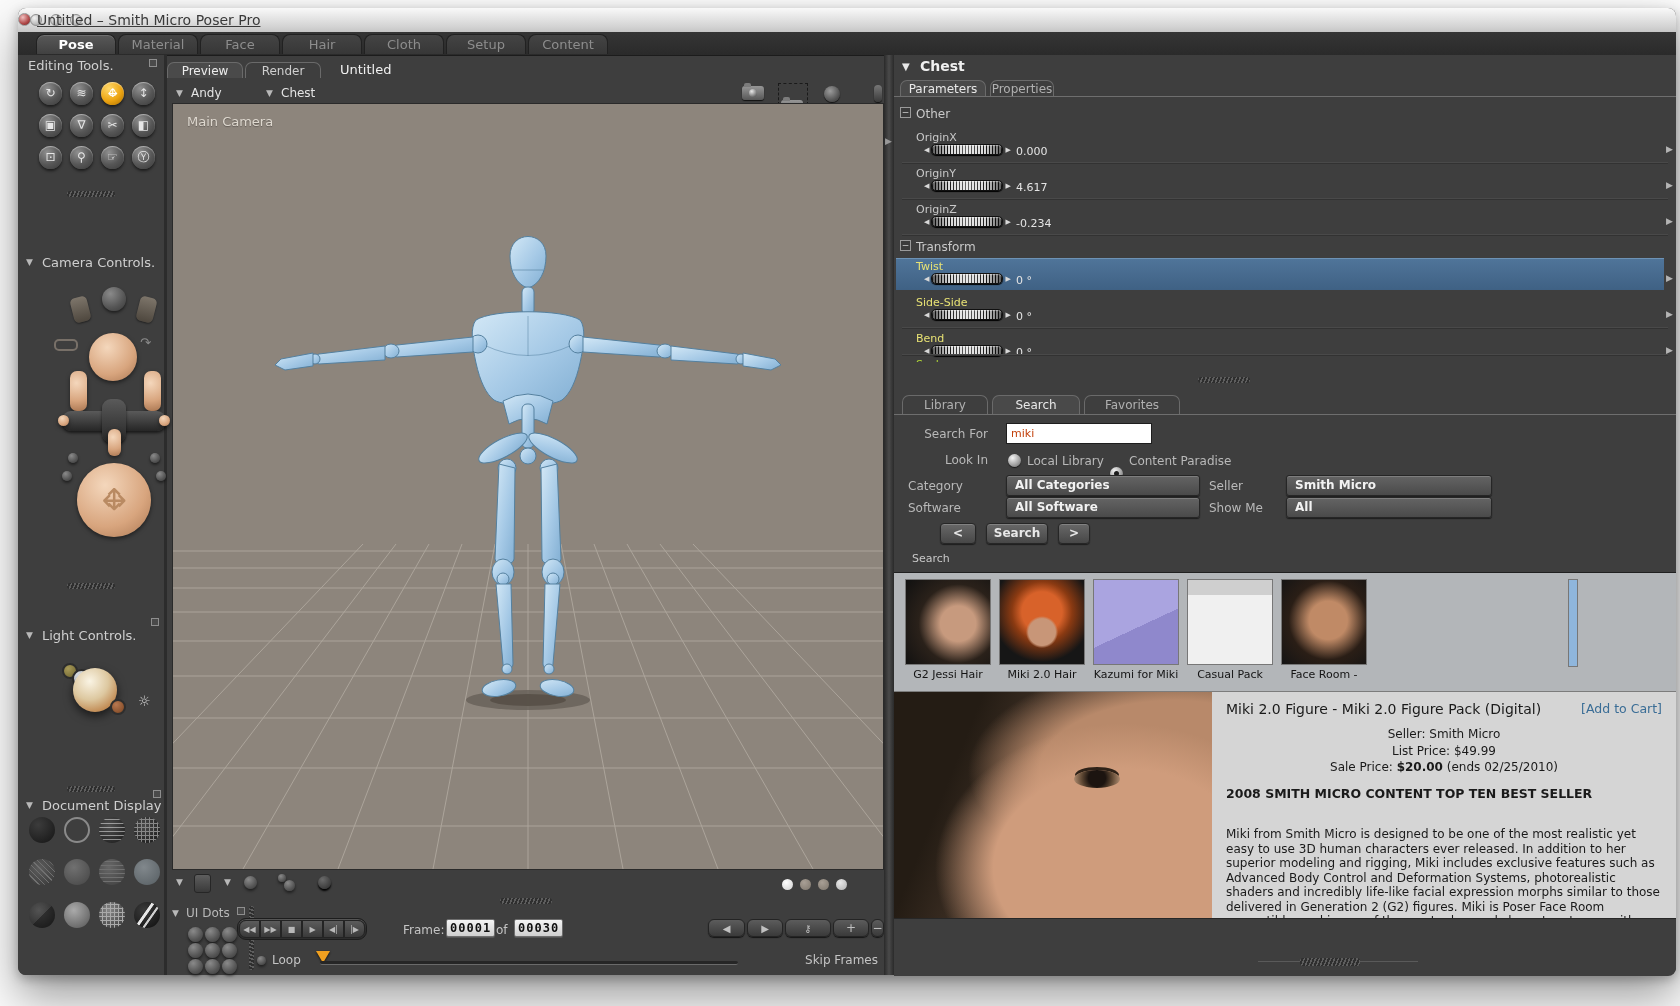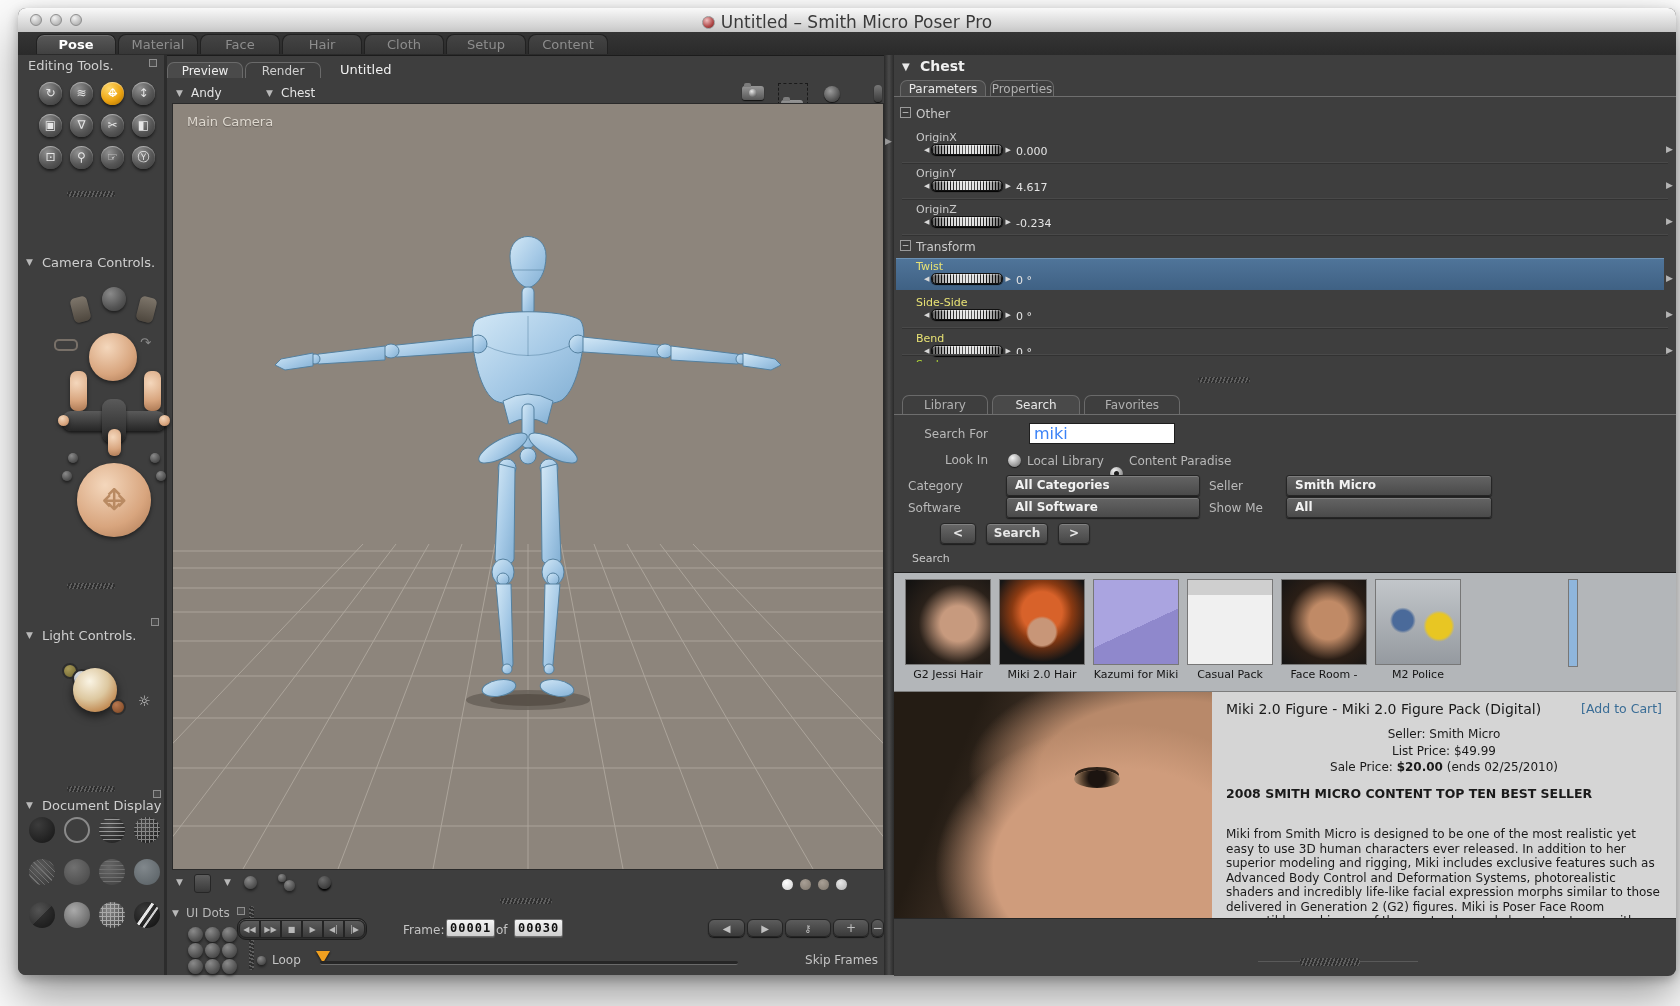--- a/index.html
+++ b/index.html
@@ -5,21 +5,21 @@
   html,body{margin:0;padding:0;width:1680px;height:1006px;background:#fbfbfb;
     font-family:"DejaVu Sans","Liberation Sans",sans-serif;overflow:hidden;position:relative;}
   .abs{position:absolute;}
   .window{left:18px;top:8px;width:1658px;height:967px;background:#3e3e3e;border-radius:8px;
     box-shadow:0 22px 45px rgba(0,0,0,.38),0 4px 12px rgba(0,0,0,.28);}
   
   .titlebar{left:0;top:0;width:1658px;height:24px;border-radius:8px 8px 0 0;
     background:linear-gradient(#f9f9f9,#d2d2d2 80%,#c6c6c6);border-bottom:1px solid #8a8a8a;}
   .tlbtn{top:6px;width:12px;height:12px;border-radius:50%;
     background:radial-gradient(circle at 35% 30%,#f2f2f2,#b8b8b8 70%,#9a9a9a);border:1px solid #8e8e8e;box-sizing:border-box;}
-  .wtitle{top:4px;left:0;width:1658px;text-align:center;font-size:17px;color:#3a3a3a;}
+  .wtitle{top:4px;left:0;width:1658px;font-size:14px;color:#3a3a3a;text-decoration:underline;}
   .appicon{display:inline-block;width:11px;height:11px;border-radius:50%;vertical-align:-1px;margin-right:6px;
     background:radial-gradient(circle at 35% 30%,#f0c0c0,#b04848 60%,#702020);border:1px solid #999;}
   
   .tabbar{left:0;top:24px;width:1658px;height:23px;background:linear-gradient(#353535,#2a2a2a);border-bottom:1px solid #1c1c1c;}
   .mtab{top:2px;height:20px;line-height:20px;width:80px;text-align:center;font-size:13px;color:#8d8d8d;
     background:linear-gradient(#444,#373737);border:1px solid #212121;border-bottom:none;border-radius:8px 8px 0 0;box-sizing:border-box;}
   .mtab.active{color:#fff;font-weight:bold;background:linear-gradient(#585858,#414141);box-shadow:inset 0 1px 0 #6e6e6e;}
   
   .tri{color:#b8b8b8;font-size:9px;} .shead{color:#cfcfcf;font-size:13px;}
   .minibox{width:6px;height:6px;border:1px solid #8e8e8e;background:#4a4a4a;}
@@ -82,21 +82,21 @@
   .psep{height:1px;background:#494949;box-shadow:0 1px 0 #323232;}
   .rarrow{color:#b4b4b4;font-size:9px;}
   .gminus{width:11px;height:11px;border:1px solid #9a9a9a;background:#3a3a3a;color:#d0d0d0;font-size:9px;line-height:9px;text-align:center;box-sizing:border-box;}
   .hlrow{background:linear-gradient(#50759a,#3f6184);box-shadow:inset 0 1px 0 #6d92b5;}
   
   .flabel{font-size:12px;color:#b9b9b9;} 
   .dd{background:linear-gradient(#646464,#4a4a4a);border:1px solid #262626;border-radius:3px;color:#f2f2f2;
     font-size:12px;font-weight:bold;padding:0 8px;line-height:19px;box-shadow:inset 0 1px 0 #7e7e7e,0 1px 1px #1d1d1d;box-sizing:border-box;}
   .sbtn{background:linear-gradient(#686868,#474747);border:1px solid #262626;border-radius:4px;color:#e8e8e8;
     font-size:12px;font-weight:bold;text-align:center;line-height:19px;box-shadow:inset 0 1px 0 #828282,0 1px 1px #1d1d1d;box-sizing:border-box;}
-  .sinput{background:#fff;border:1px solid #1e1e1e;font-size:16px;color:#3b82f6;padding:0 4px;line-height:19px;box-sizing:border-box;margin-left:23px;}
+  .sinput{background:#fff;border:1px solid #1e1e1e;font-size:11px;color:#c2410c;padding:0 4px;line-height:19px;box-sizing:border-box;}
   .radio{width:13px;height:13px;border-radius:50%;background:radial-gradient(circle at 35% 30%,#f4f4f4,#9e9e9e 60%,#5e5e5e);box-shadow:0 1px 1px #1a1a1a;position:relative;}
   .radio.sel:after{content:"";position:absolute;left:4px;top:4px;width:5px;height:5px;border-radius:50%;background:#1c1c1c;}
   
   .results{left:876px;top:564px;width:782px;height:118px;background:#b3b6b9;border-top:1px solid #202020;border-bottom:2px solid #7c7c7c;text-decoration:underline;}
   .thumb{top:6px;width:92px;} .thumb .timg{margin:0 auto;width:86px;height:86px;border:1px solid #777;box-sizing:border-box;}
   .thumb .tlbl{margin-top:3px;font-size:11px;color:#141414;text-align:center;white-space:nowrap;}
   .thumb.selected{background:#a2c6e8;box-shadow:0 0 0 2px #a2c6e8;}
   .t1 .timg{background:radial-gradient(circle at 62% 52%,#c79a7e 0 26%,#2a211a 58%,#101010);}
   .t2 .timg{background:radial-gradient(circle at 50% 62%,#c89678 0 20%,transparent 24%),radial-gradient(circle at 50% 38%,#d8622a 0 30%,#8a3a12 45%,#161616 75%);}
   .t3 .timg{background:linear-gradient(155deg,#aaa4e0 0 55%,#8f88cc 55% 100%);position:relative;}
@@ -490,24 +490,20 @@
         <div class="tlbl">Kazumi for Miki</div>
       </div>
     <div class="abs thumb t4" style="left:290px">
         <div class="timg"></div>
         <div class="tlbl">Casual Pack</div>
       </div>
     <div class="abs thumb t5" style="left:384px">
         <div class="timg"></div>
         <div class="tlbl">Face Room -</div>
       </div>
-    <div class="abs thumb t6" style="left:478px">
-        <div class="timg"></div>
-        <div class="tlbl">M2 Police</div>
-      </div>
     <div class="abs" style="left:674px;top:6px;width:8px;height:86px;background:#8fb6dc;border:1px solid #777"></div>
   </div>
 
   <div class="abs faceimg">
     <div class="abs eye"></div>
   </div>
   <div class="abs detailtxt">
     <div style="display:flex;justify-content:space-between">
       <span class="dt-title">Miki 2.0 Figure - Miki 2.0 Figure Pack (Digital)</span>
       <span class="dt-cart">[Add to Cart]</span>

